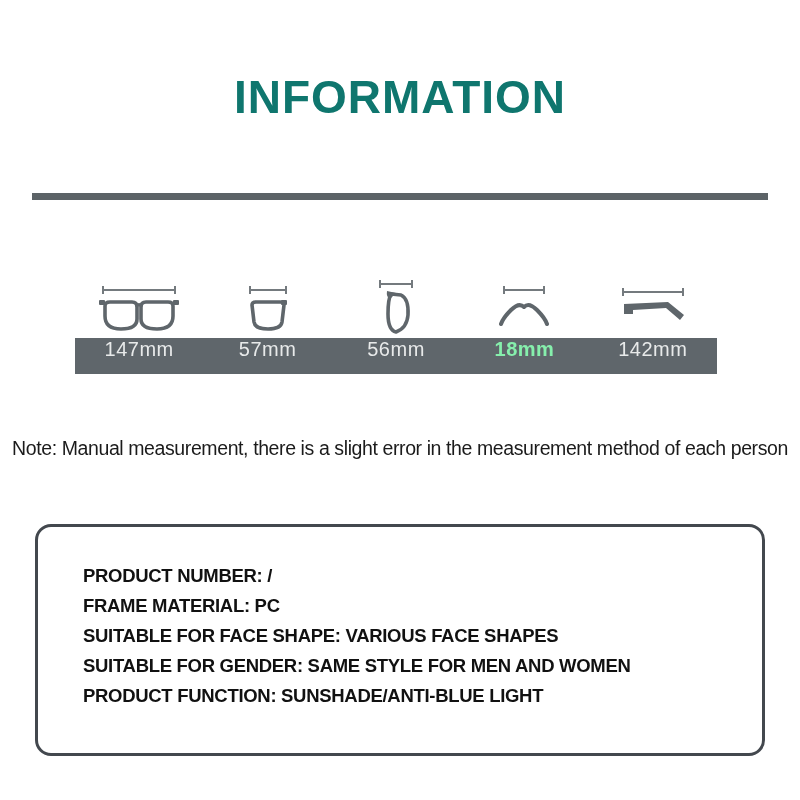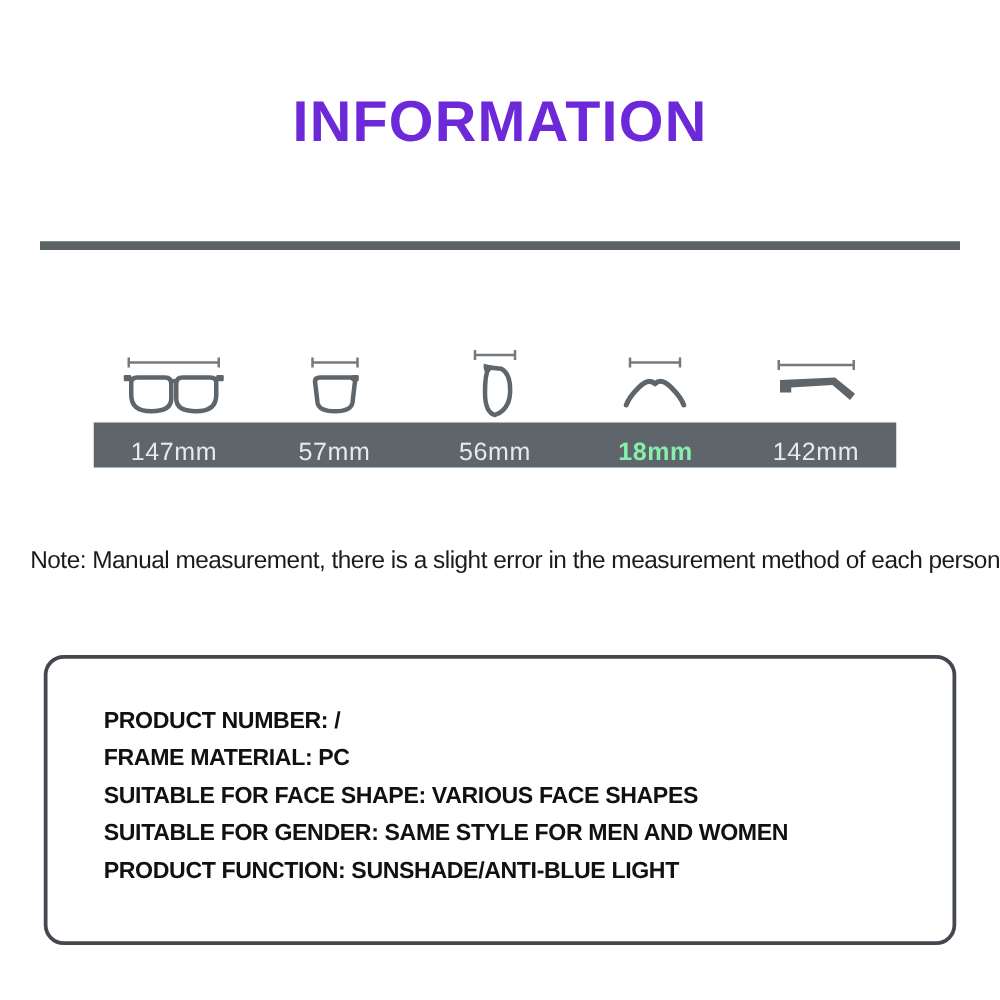--- a/index.html
+++ b/index.html
@@ -6,21 +6,21 @@
   html, body { width: 800px; height: 800px; background: #ffffff; overflow: hidden; }
   body { font-family: "Liberation Sans", sans-serif; color: #1b1b1b; }
 
   .page-title {
     margin-top: 74px;
     text-align: center;
     font-size: 46px;
     font-weight: 700;
     letter-spacing: 1px;
     line-height: 1;
-    color: #6d28d9;
+    color: #0f766e;
   }
 
   .divider {
     margin: 73px 32px 0 32px;
     height: 7px;
     background: #5c6367;
   }
 
   .measure-section {
     margin-left: 75px;
@@ -37,37 +37,37 @@
     display: flex;
     justify-content: center;
     align-items: flex-end;
   }
   .icon-col svg { display: block; }
 
   .measure-bar {
     display: flex;
     height: 36px;
     background: #5f666b;
-    align-items: flex-end;
+    align-items: flex-start;
   }
   .measure-label {
     flex: 1;
     text-align: center;
     font-size: 20px;
     color: #e8eaea;
     letter-spacing: 0.5px;
   }
   .measure-label.bold {
     color: #86efac;
     font-weight: 700;
   }
 
   .note-line {
     margin-top: 63px;
-    text-align: right;
+    text-align: center;
     font-size: 19.5px;
     letter-spacing: -0.4px;
     color: #1b1b1b;
   }
 
   .info-box {
     margin: 64px 35px 0 35px;
     height: 232px;
     border: 3px solid #43484e;
     border-radius: 16px;

